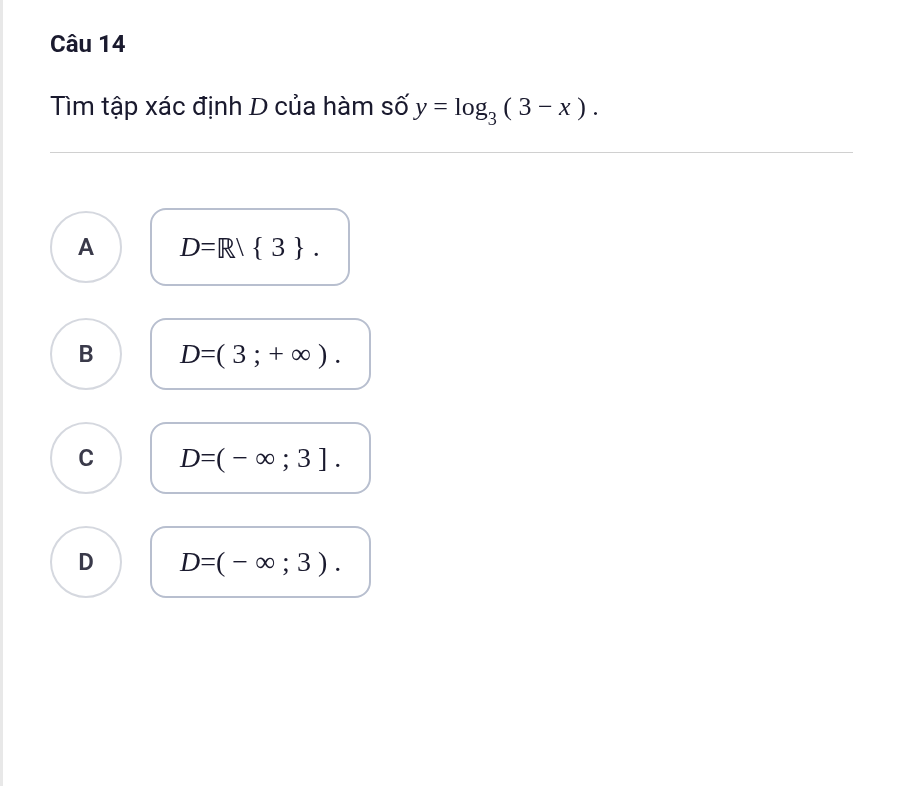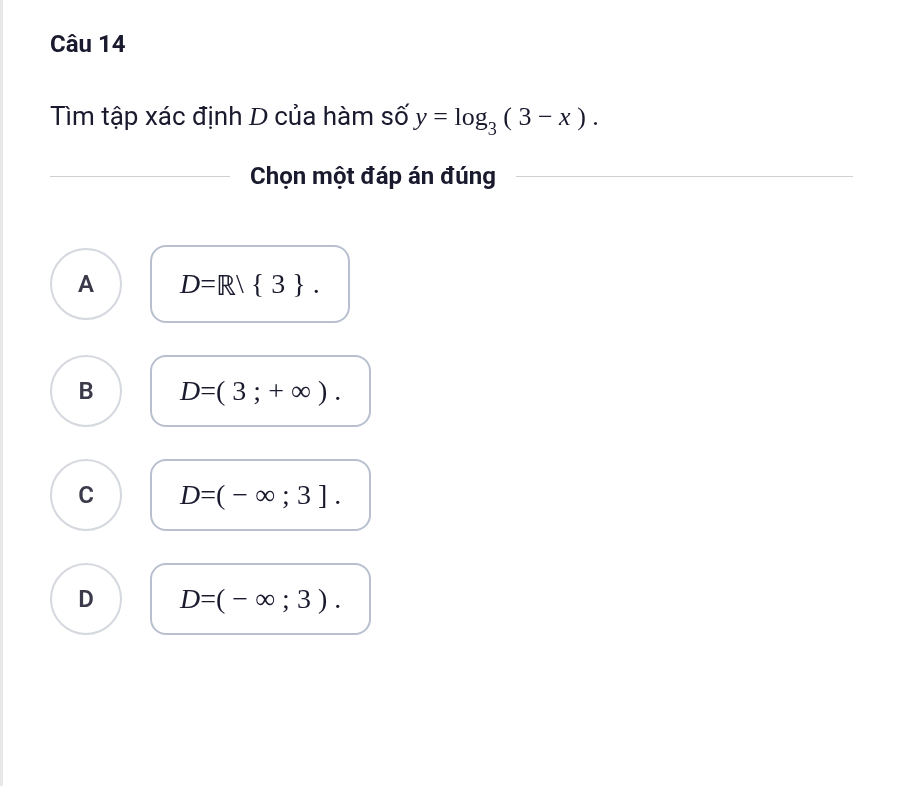--- a/index.html
+++ b/index.html
@@ -20,21 +20,21 @@
       left: 0;
       top: 0;
       bottom: 0;
       width: 3px;
       background: #e8e8e8;
     }
     .question-number {
       font-size: 24px;
       font-weight: 700;
       color: #1a1a2e;
-      margin-bottom: 38px;
+      margin-bottom: 28px;
     }
     .question-text {
       font-size: 26px;
       color: #1a1a2e;
       margin-bottom: 22px;
       line-height: 1.6;
     }
     .math-var {
       font-style: italic;
       font-family: 'Times New Roman', serif;
@@ -114,21 +114,20 @@
 <div class="left-border"></div>
 
 <div class="question-number">Câu 14</div>
 
 <div class="question-text">
   <span>Tìm tập xác định </span><span class="math-var">D</span><span> của hàm số </span><span class="math-formula"><span class="math-var">y</span><span> = </span><span>log</span><span class="sub">3</span><span> ( </span><span>3</span><span> − </span><span class="math-var">x</span><span> ) .</span></span>
 </div>
 
 <div class="instruction-row">
   <div class="instruction-line"></div>
-  <div class="instruction-text">Chọn một đáp án đúng</div>
   <div class="instruction-line-right"></div>
 </div>
 
 <div class="options-container">
 
   <div class="option-row">
     <div class="option-letter">A</div>
     <div class="option-content">
       <span class="math-var">D</span>
         <span> = </span>

